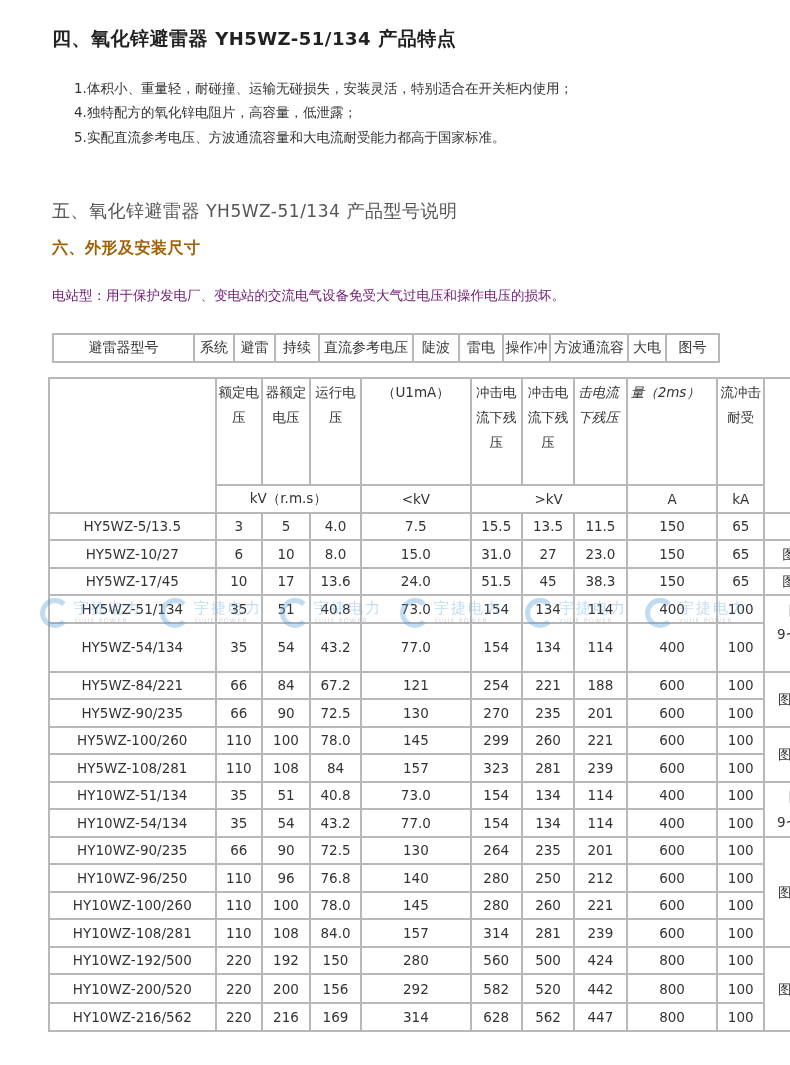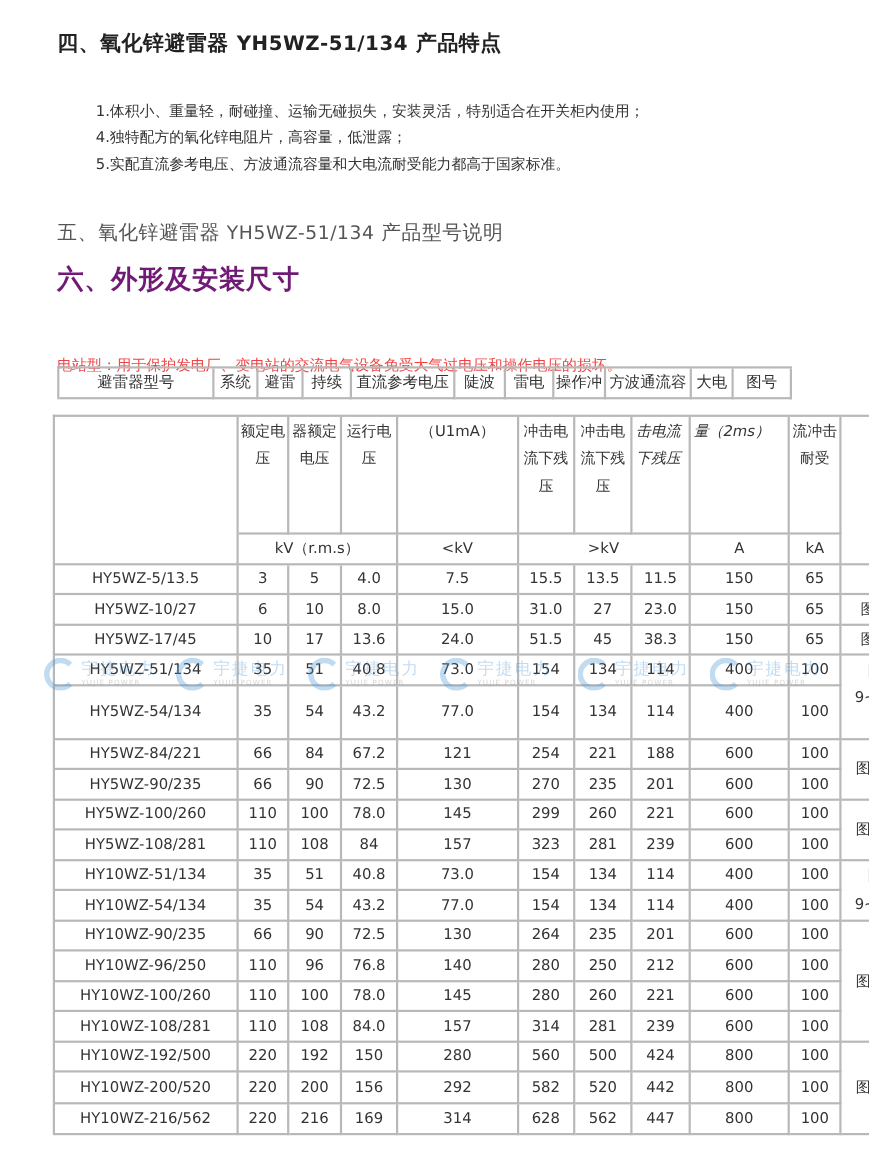--- a/index.html
+++ b/index.html
@@ -1,29 +1,29 @@
 <!DOCTYPE html>
 <html><head>
 <meta charset="utf-8">
 <style>
   html, body { margin:0; padding:0; background:#ffffff; }
   body { width:790px; height:1065px; position:relative; overflow:hidden;
          font-family:"DejaVu Sans","Liberation Sans",sans-serif; color:#333333; }
   .h4 { position:absolute; left:52px; top:26px; font-family:"DejaVu Serif","Liberation Serif",serif;
         font-size:19px; font-weight:bold; color:#222222; letter-spacing:0.5px; }
   .h4 .model { font-family:"DejaVu Sans","Liberation Sans",sans-serif; font-weight:bold; font-size:18px; }
-  .features { position:absolute; left:74px; top:76px; margin:13px; padding:0; list-style:none;
+  .features { position:absolute; left:74px; top:76px; margin:0; padding:0; list-style:none;
               font-size:13.5px; color:#333333; }
   .features li { height:24.4px; line-height:24px; white-space:nowrap; }
   .h5 { position:absolute; left:52px; top:199px; font-family:"DejaVu Serif","Liberation Serif",serif;
         font-size:18px; color:#555555; letter-spacing:0.5px; }
   .h5 .model { font-family:"DejaVu Sans","Liberation Sans",sans-serif; font-size:17px; }
   .h6 { position:absolute; left:52px; top:238px; font-family:Liberation Serif, serif;
-        font-size:24px; font-weight:bold; color:#701a75; letter-spacing:0.5px; }
-  .desc { position:absolute; left:52px; top:287px; font-size:13.5px; color:#ef4444; white-space:nowrap;margin-top:36px; }
+        font-size:16px; font-weight:bold; color:#a16207; letter-spacing:0.5px; }
+  .desc { position:absolute; left:52px; top:287px; font-size:13.5px; color:#701a75; white-space:nowrap; }
 
   table { border-collapse:separate; border-spacing:0; position:absolute; }
   td { border-right:2px solid #b8b8b8; border-bottom:2px solid #b8b8b8; padding:0;
        text-align:center; font-size:13.5px; color:#333333; white-space:nowrap; }
   .head-table { left:52px; top:333px; width:668px; height:29px;
                 border-top:2px solid #b8b8b8; border-left:2px solid #b8b8b8; }
   .head-table td { height:26px; font-size:14px; }
   .main-table { left:48px; top:377px; width:780px;
                 border-top:2px solid #b8b8b8; border-left:2px solid #b8b8b8; }
   .main-table td { height:25.5px; }

